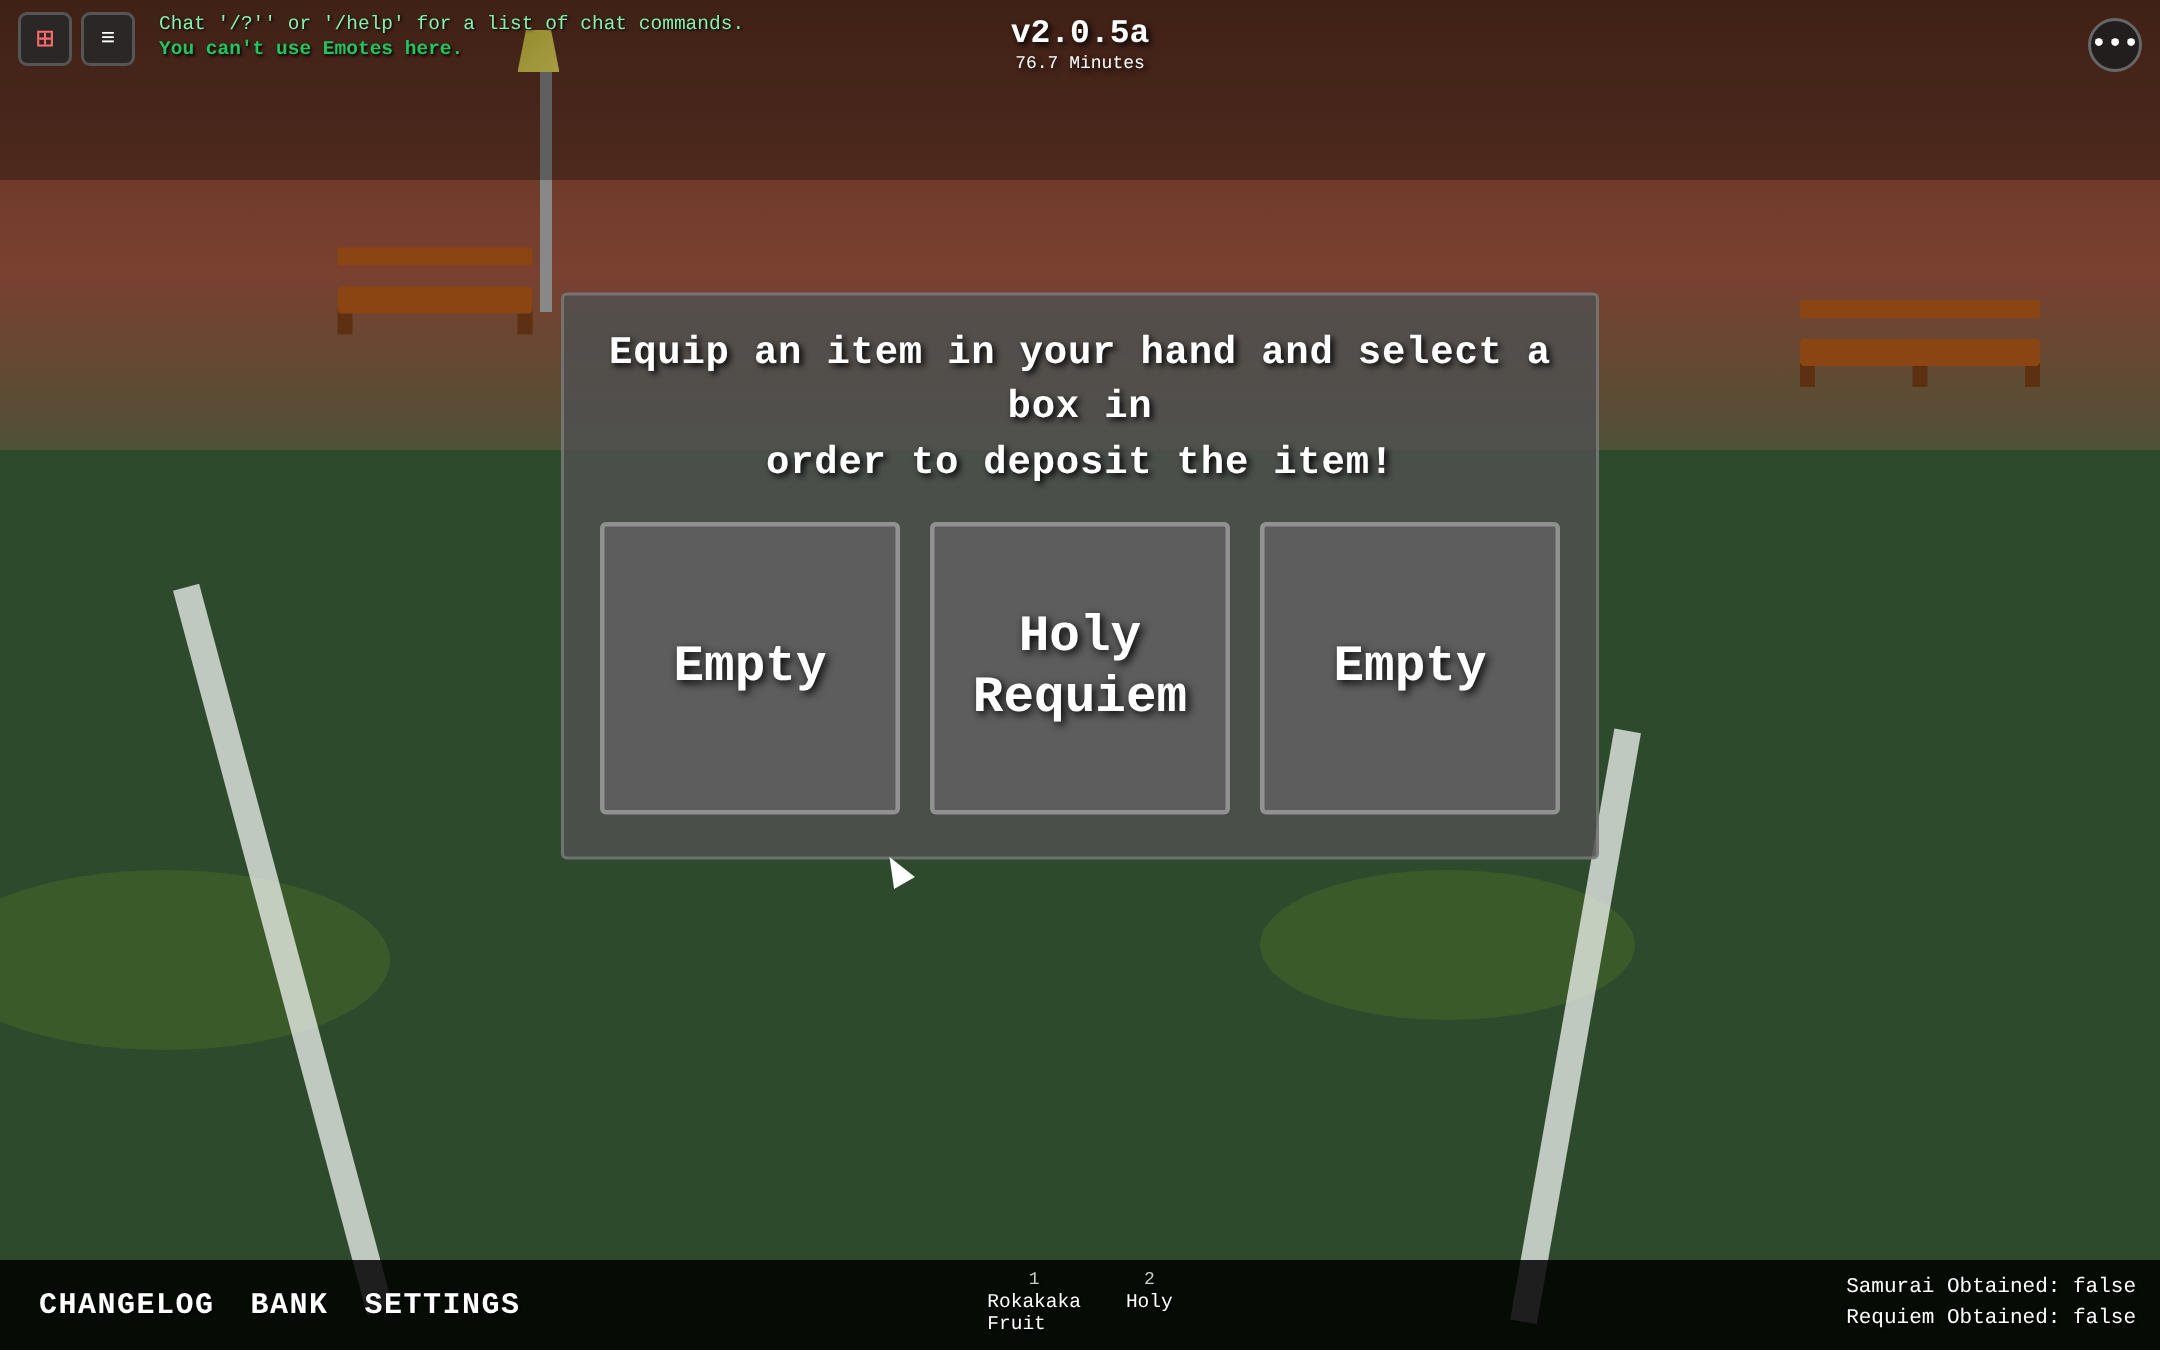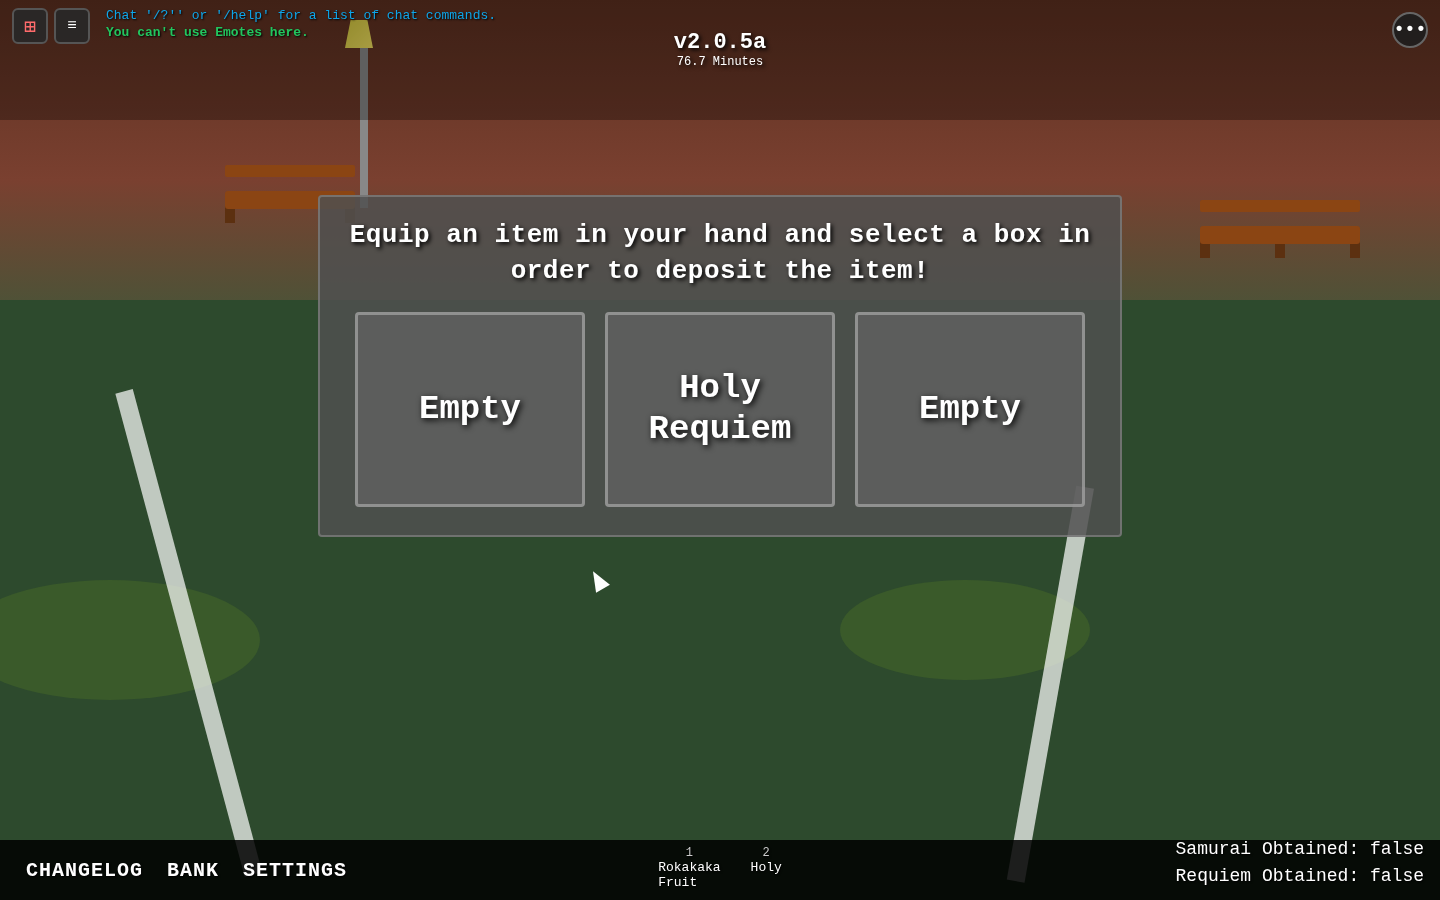--- a/index.html
+++ b/index.html
@@ -157,21 +157,21 @@
     }
 
     .chat-messages {
       display: flex;
       flex-direction: column;
       gap: 2px;
       font-size: 13px;
     }
 
     .chat-line {
-      color: #0ea5e9;
+      color: #86efac;
       text-shadow: 1px 1px 2px #000;
     }
 
     .chat-warning {
       color: #22c55e;
       font-weight: bold;
       text-shadow: 1px 1px 2px #000;
     }
 
     .version-info {
@@ -181,21 +181,20 @@
       transform: translateX(-50%);
       text-align: center;
       color: white;
       text-shadow: 2px 2px 4px #000;
     }
 
     .version-text {
       font-size: 22px;
       font-weight: bold;
       font-family: 'Courier New', monospace;
-      margin-top: 20px;
     }
 
     .time-text {
       font-size: 12px;
       font-family: 'Courier New', monospace;
     }
 
     .top-right-menu {
       position: absolute;
       top: 12px;
@@ -216,21 +215,21 @@
       font-size: 18px;
       font-weight: bold;
     }
 
     
     .deposit-dialog {
       position: absolute;
       top: 195px;
       left: 50%;
       transform: translateX(-50%);
-      width: 804px;
+      width: 692px;
       background: rgba(80, 80, 80, 0.85);
       border: 2px solid rgba(150,150,150,0.5);
       border-radius: 4px;
       padding: 20px 24px 28px;
     }
 
     .dialog-instruction {
       text-align: center;
       color: white;
       font-size: 26px;
@@ -329,21 +328,21 @@
 
     .bottom-right-info {
       position: absolute;
       bottom: 10px;
       right: 16px;
       text-align: right;
     }
 
     .info-line {
       color: white;
-      font-size: 18px;
+      font-size: 14px;
       font-family: 'Courier New', monospace;
       text-shadow: 1px 1px 2px #000;
       line-height: 1.5;
     }
 
     
     .cursor {
       position: absolute;
       top: 570px;
       left: 590px;

